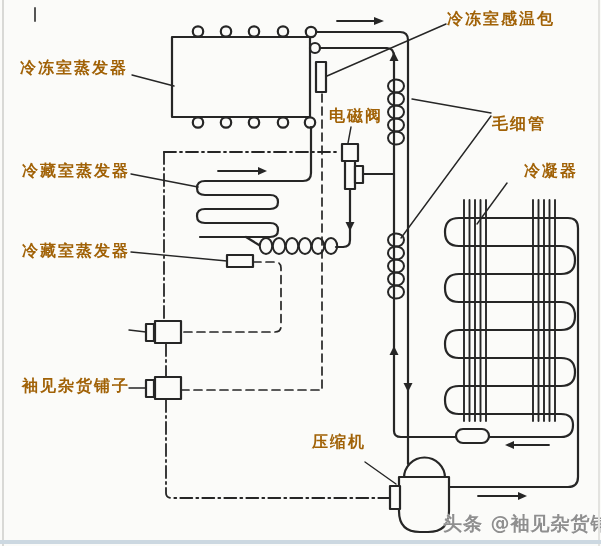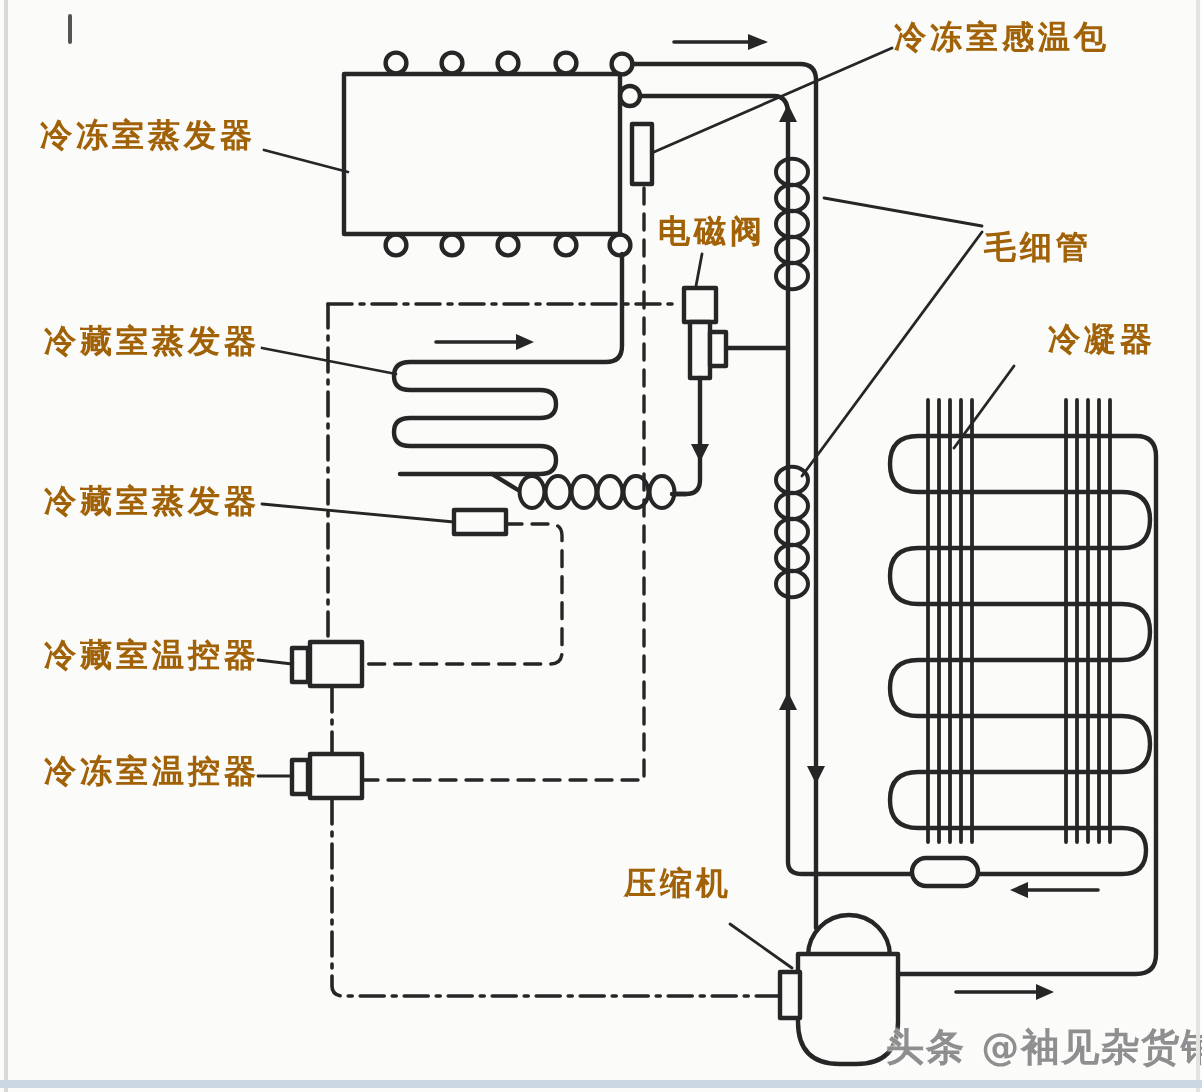--- a/index.html
+++ b/index.html
@@ -175,22 +175,21 @@
     </g>
   </svg>
 
   <div class="lbl" style="left:20px;top:60px;">冷冻室蒸发器</div>
   <div class="lbl" style="left:447px;top:11px;">冷冻室感温包</div>
   <div class="lbl" style="left:329px;top:108px;">电磁阀</div>
   <div class="lbl" style="left:492px;top:116px;">毛细管</div>
   <div class="lbl" style="left:524px;top:163px;font-family:Liberation Serif, serif;">冷凝器</div>
   <div class="lbl" style="left:22px;top:163px;">冷藏室蒸发器</div>
   <div class="lbl" style="left:22px;top:243px;">冷藏室蒸发器</div>
-  <div class="lbl" style="left:22px;top:320px;">冷藏室温控器</div>
-  <div class="lbl" style="left:22px;top:378px;">冷冻室温控器</div>
+  <div class="lbl" style="left:22px;top:378px;">袖见杂货铺子</div>
   <div class="lbl" style="left:312px;top:434px;">压缩机</div>
 
   <div class="watermark" style="left:443px;top:511px;">头条 @袖见杂货铺子</div>
 
   <div class="edge-l"></div>
   <div class="edge-r"></div>
   <div class="edge-b"></div>
 </div>
 
 </body></html>

